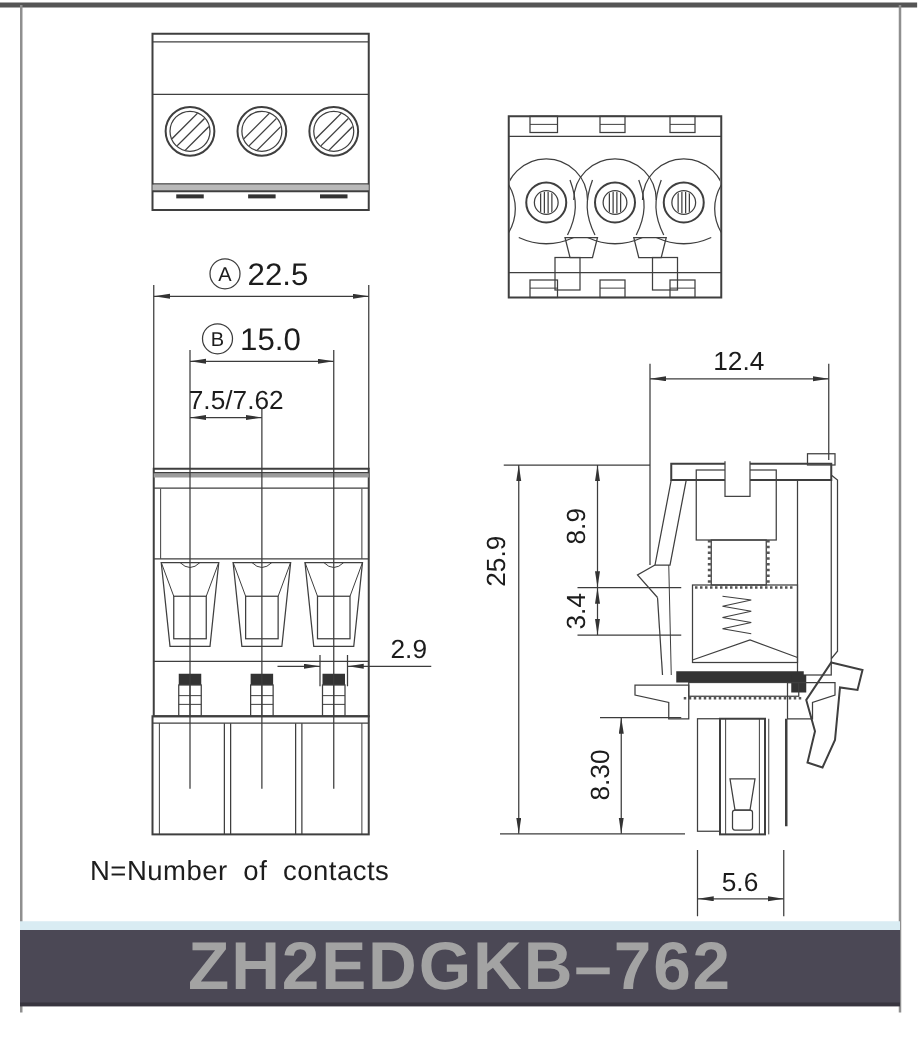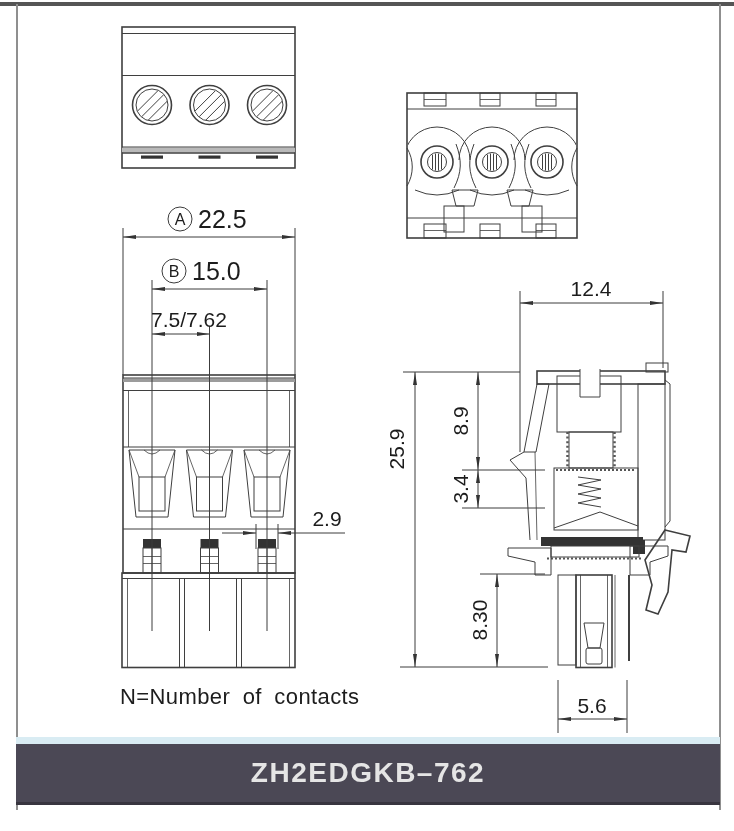--- a/index.html
+++ b/index.html
@@ -14,34 +14,34 @@
   .thin { stroke-width:0.8; }
   .dim  { stroke:#3c3c3c; fill:none; stroke-width:1; }
   .fill-dark { fill:#333; stroke:none; }
   text  { fill:#1c1c1c; stroke:none; font-family:"Liberation Sans", sans-serif; }
   .dimtxt    { font-size:21px; }
   .dimtxt-lg { font-size:25px; }
   .reftxt    { font-size:16px; }
   
   .note {
     position:absolute; left:72px; top:684px; font-size:22px; color:#1d1d1d;
-    letter-spacing:0.4px; word-spacing:6px;margin-left:48px;
+    letter-spacing:0.4px; word-spacing:6px;
   }
   
   .accent-strip {
     position:absolute; left:16px; top:737px; width:704px; height:7px;
     background:#d9ecf3;
   }
   .banner {
     position:absolute; left:16px; top:744px; width:704px; height:58px;
     background:#4b4855; border-bottom:3px solid #38353f;
     display:flex; align-items:center; justify-content:center;
   }
   .banner-text {
-    color:#e5e5e5; font-size:28px; font-weight:bold; letter-spacing:1.5px;
+    color:#a3a3a3; font-size:54px; font-weight:bold; letter-spacing:1.5px;
   }
   
   .frame-top   { position:absolute; left:0;  top:2px;  width:734px; height:4px; background:#555; }
   .frame-left  { position:absolute; left:16px;  top:4px; width:2px; height:806px; background:#8f8f8f; }
   .frame-right { position:absolute; left:719px; top:4px; width:2px; height:806px; background:#8f8f8f; }
 </style>
 </head>
 <body>
 
 <div class="page">

